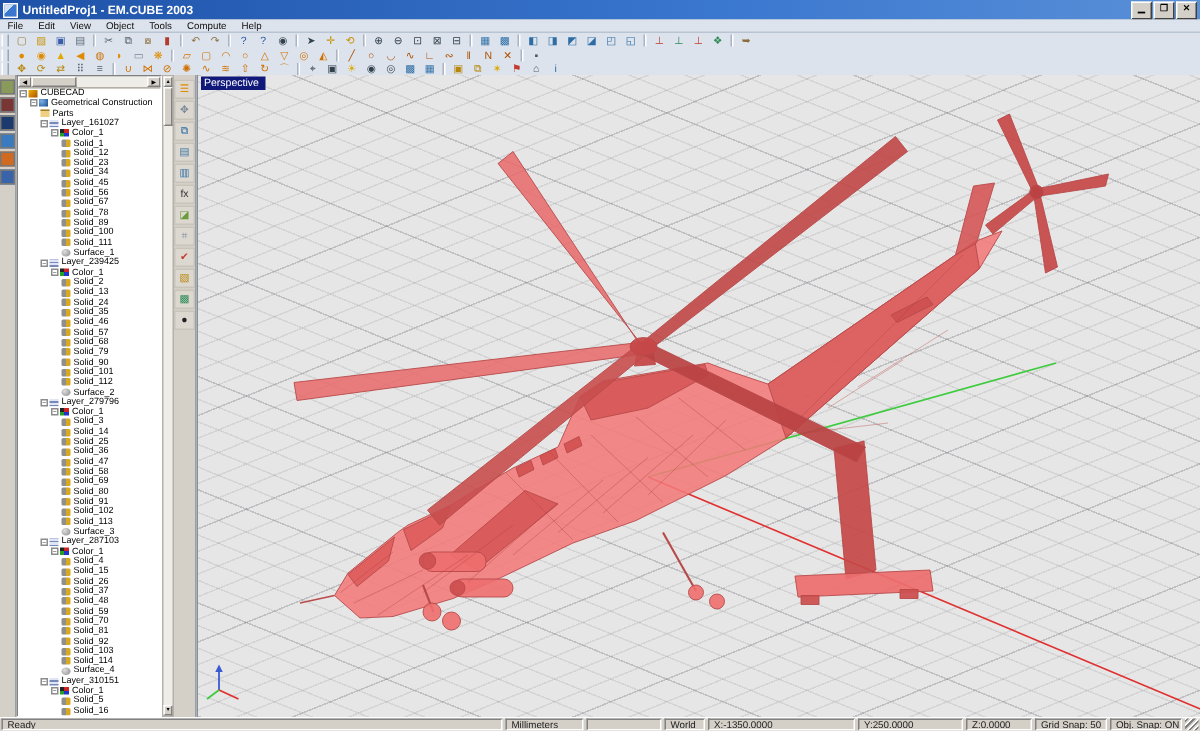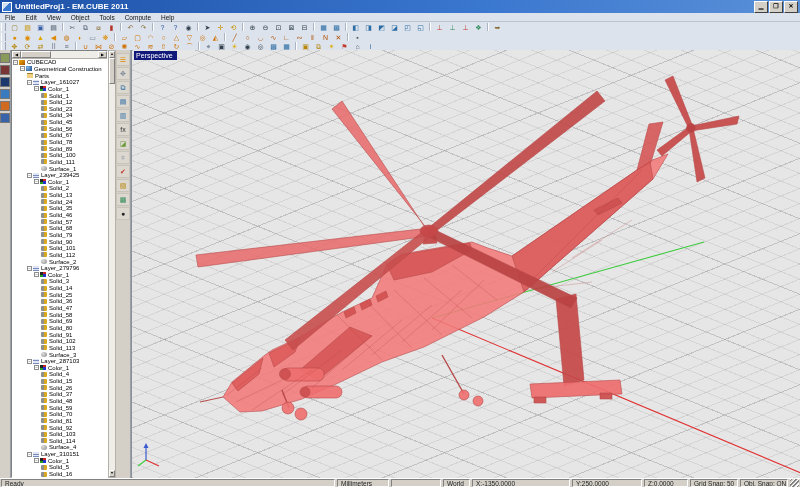--- a/index.html
+++ b/index.html
@@ -94,21 +94,21 @@
     padding:0 3px;display:flex;align-items:center;box-sizing:border-box;white-space:nowrap;overflow:hidden;}
   .st-ready{flex:1;}
   .st-grip{width:9px;border:none;background:
     repeating-linear-gradient(135deg,#fff 0 1px,#808080 1px 2px,transparent 2px 3px);}
 </style>
 </head>
 <body>
 
 <div class="titlebar">
   <span class="app-ico"></span>
-  <span>UntitledProj1 - EM.CUBE 2011</span>
+  <span>UntitledProj1 - EM.CUBE 2003</span>
   <span class="win-controls">
       <span class="win-btn">▁</span>
       <span class="win-btn">❐</span>
       <span class="win-btn">✕</span>
     </span>
 </div>
 
 <div class="menubar">
     <span class="menu-item">File</span>
     <span class="menu-item">Edit</span>

